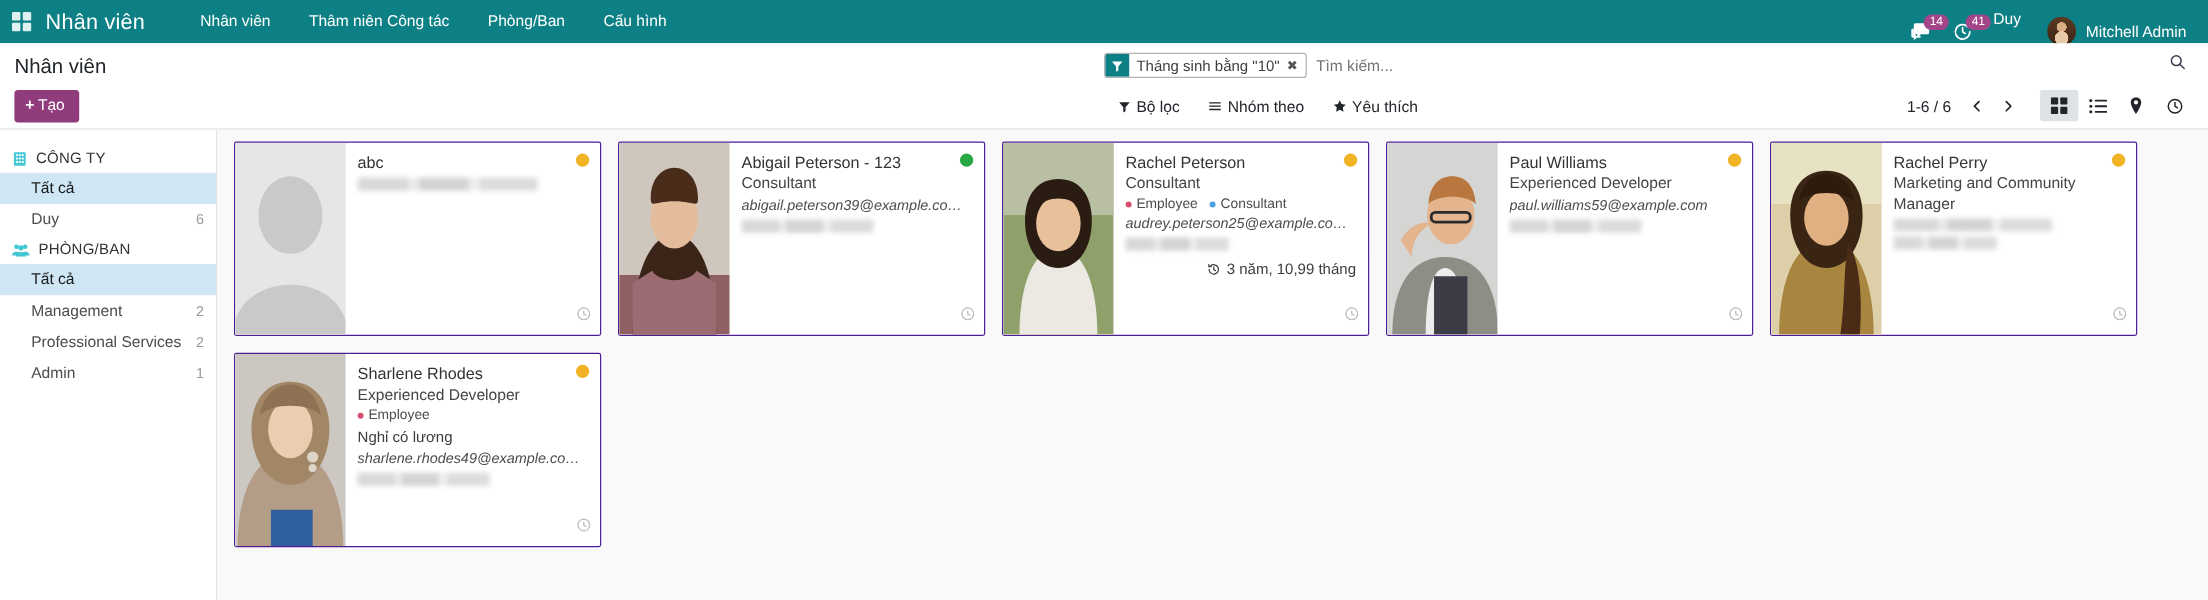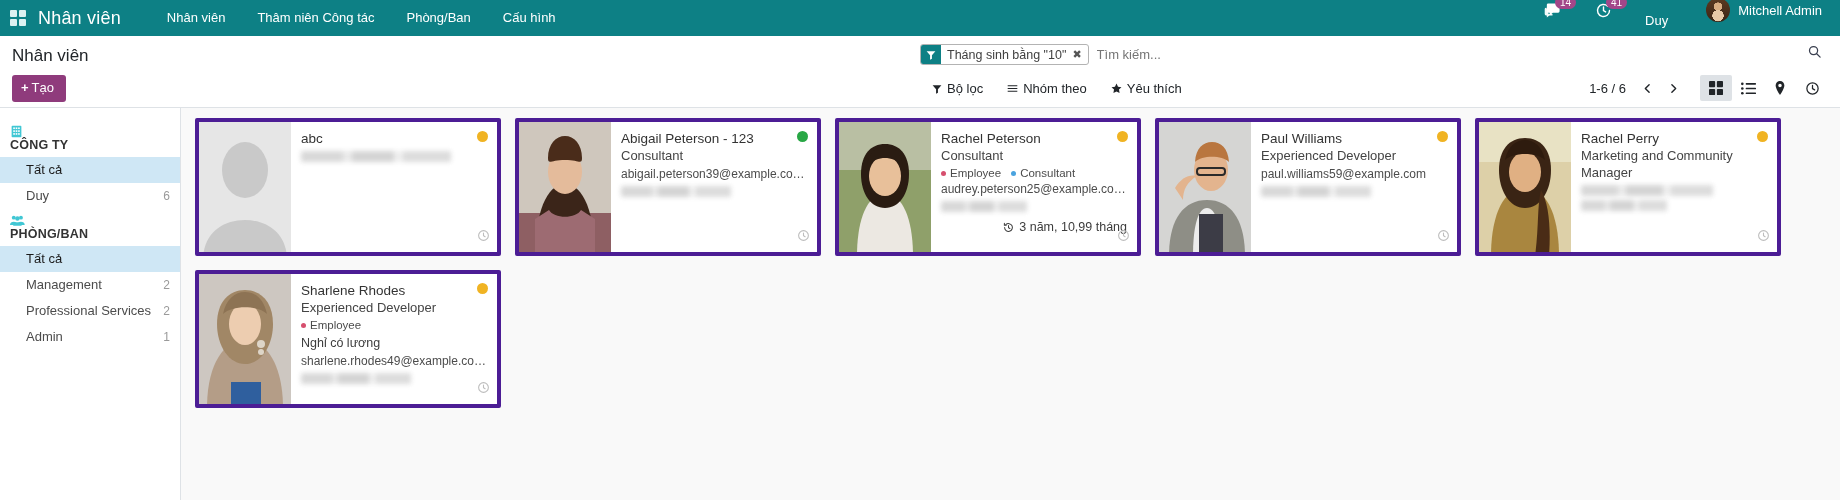--- a/index.html
+++ b/index.html
@@ -48,23 +48,23 @@
     height: 36px;
     line-height: 36px;
     font-size: 13px;
     color: #ffffff;
     cursor: pointer;
     white-space: nowrap;
   }
   .nav-right {
     margin-left: auto;
     display: flex;
-    align-items: flex-end;
+    align-items: flex-start;
     height: 20px;
-    gap: 16px;
+    gap: 0px;
   }
   .nav-btn {
     position: relative;
     height: 36px;
     display: flex; align-items: center;
     padding: 0 9px;
     cursor: pointer;
   }
   .nav-btn svg { display: block; }
   .badge {
@@ -256,28 +256,27 @@
     width: 181px;
     flex: 0 0 181px;
     background: #ffffff;
     border-right: 1px solid #dee2e6;
     padding-top: 12px;
     font-size: 13px;
     overflow: hidden;
   }
   .side-section-title {
     display: flex;
-    align-items: flex-start;
+    align-items: flex-end;
     padding: 5px 8px 5px 10px;
     color: #333;
     font-size: 12.5px;
-    font-weight: 700;
+    font-weight: 400;
     letter-spacing: 0.2px;
     text-transform: uppercase;
-    flex-direction: column;
   }
   .side-section-title .sicon { margin-right: 7px; display: flex; color: #41c7d4; }
   .side-item {
     display: flex;
     align-items: center;
     padding: 4px 10px 4px 26px;
     color: #4c4c4c;
     cursor: pointer;
     font-size: 13px;
     line-height: 18px;
@@ -292,23 +291,23 @@
     padding: 10px 0 0 14px;
     overflow: hidden;
   }
   .kanban-grid {
     display: flex;
     flex-wrap: wrap;
     gap: 0;
   }
   .kcard {
     width: 306px;
-    height: 138px;
+    height: 162px;
     background: #ffffff;
-    border: 4px solid #4c1d95;
+    border: 1px solid #4c1d95;
     border-radius: 2px;
     margin: 0 14px 14px 0;
     display: flex;
     overflow: hidden;
     cursor: pointer;
     position: relative;
   }
   .kcard-photo {
     width: 92px;
     flex: 0 0 92px;
@@ -353,20 +352,21 @@
     line-height: 16px;
   }
   .kcard-email {
     font-size: 12px;
     color: #4c4c4c;
     margin-top: 3px;
     white-space: nowrap;
     overflow: hidden;
     text-overflow: ellipsis;
     line-height: 15px;
+    font-style: italic;
   }
   .kcard-seniority {
     font-size: 12.5px;
     color: #3c3c3c;
     margin-top: 8px;
     display: flex;
     align-items: center;
     gap: 5px;
     justify-content: flex-end;
   }

